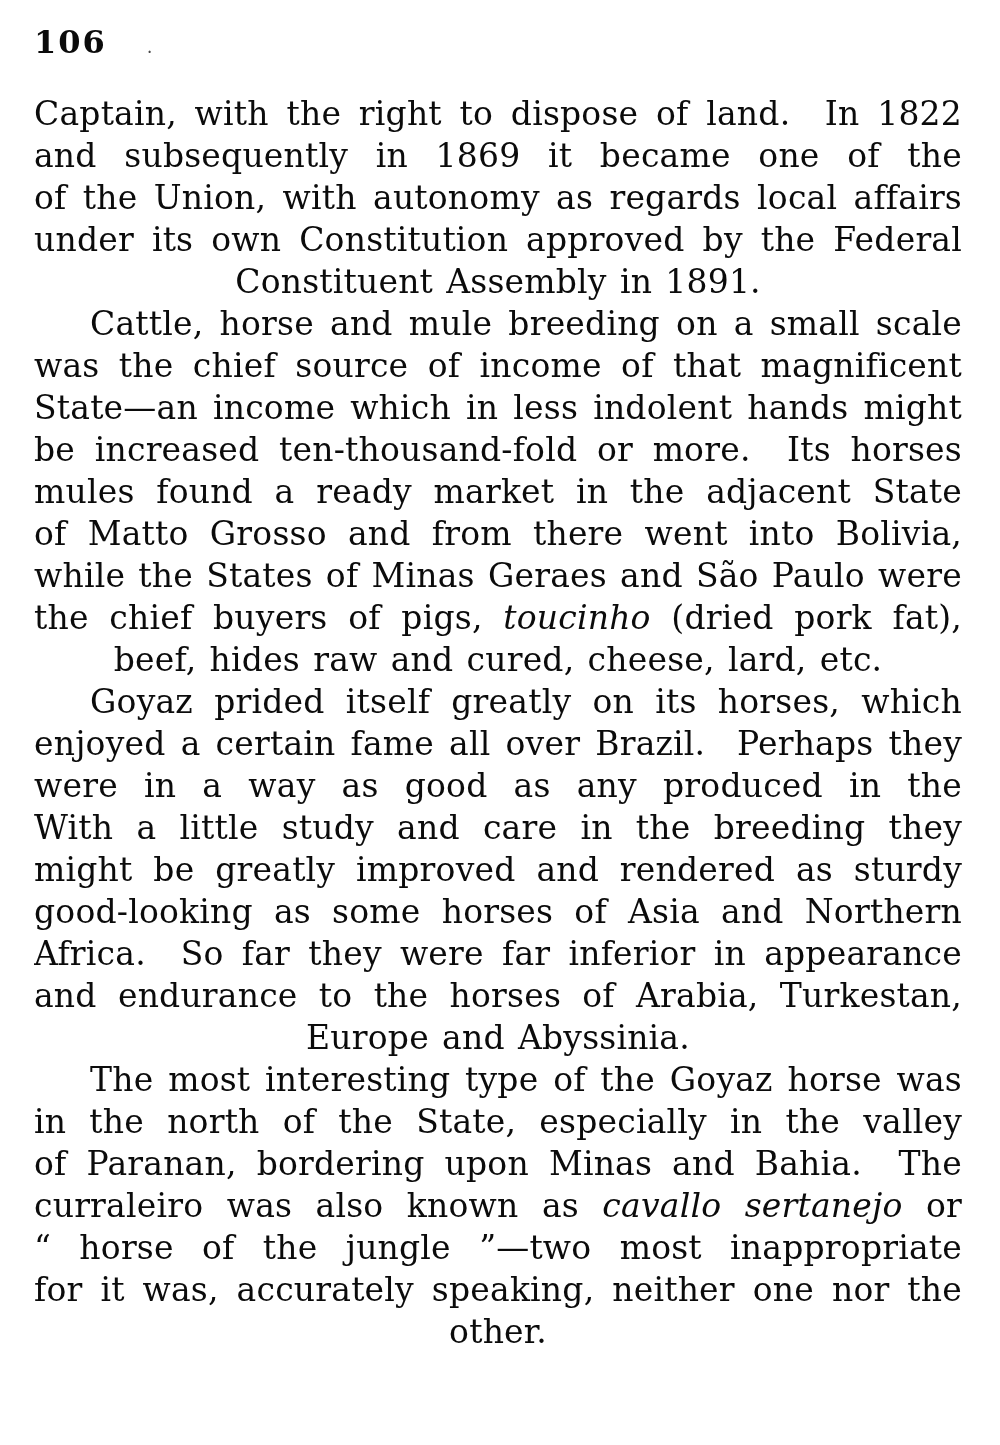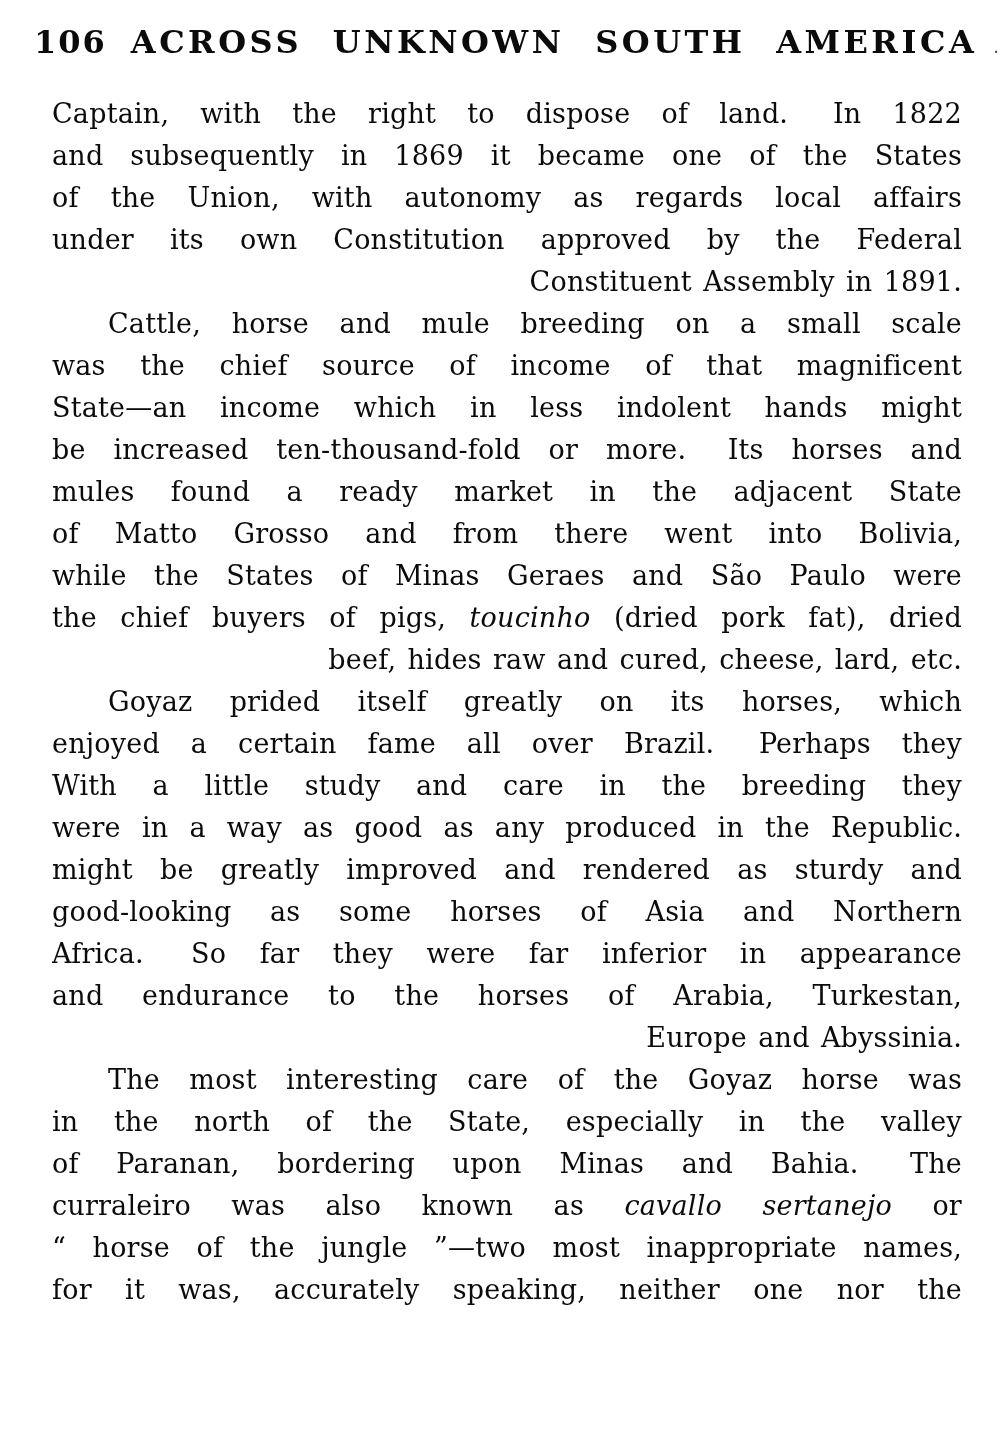--- a/index.html
+++ b/index.html
@@ -37,52 +37,50 @@
     letter-spacing: 3.5px;
     word-spacing: 16px;
   }
   .header-dot {
     margin-left: 16px;
     font-size: 18px;
     opacity: 0.75;
     font-weight: 400;
   }
   .body-text {
-    font-size: 27px;
-    margin-left: 18px;
+    font-size: 33px;
   }
   .paragraph {
     margin: 0;
   }
   .line {
     height: 42px;
     line-height: 42px;
     word-spacing: 2.5px;
     letter-spacing: 0.2px;
     overflow: hidden;
-    text-align: right;
+    text-align: center;
   }
   .line.just {
     text-align: justify;
     text-align-last: justify;
   }
   .line.indent {
     padding-left: 56px;
   }
   .line em {
     font-style: italic;
   }
 </style>
 </head>
 <body>
 
 <div class="page">
   <div class="header">
     <span class="page-number">106</span>
-    <span class="running-title">ACROSS UNKNOWN SOUTH AMERICA</span>
     <span class="header-dot">.</span>
   </div>
   <div class="body-text">
       <div class="paragraph">
         <div class="line just"><span>Captain, with the right to dispose of land.  In 1822</span></div>
         <div class="line just"><span>and subsequently in 1869 it became one of the States</span></div>
         <div class="line just"><span>of the Union, with autonomy as regards local affairs</span></div>
         <div class="line just"><span>under its own Constitution approved by the Federal</span></div>
         <div class="line"><span>Constituent Assembly in 1891.</span></div>
       </div>
@@ -93,30 +91,31 @@
         <div class="line just"><span>be increased ten-thousand-fold or more.  Its horses and</span></div>
         <div class="line just"><span>mules found a ready market in the adjacent State</span></div>
         <div class="line just"><span>of Matto Grosso and from there went into Bolivia,</span></div>
         <div class="line just"><span>while the States of Minas Geraes and São Paulo were</span></div>
         <div class="line just"><span>the chief buyers of pigs, </span><em>toucinho</em><span> (dried pork fat), dried</span></div>
         <div class="line"><span>beef, hides raw and cured, cheese, lard, etc.</span></div>
       </div>
       <div class="paragraph">
         <div class="line just indent"><span>Goyaz prided itself greatly on its horses, which</span></div>
         <div class="line just"><span>enjoyed a certain fame all over Brazil.  Perhaps they</span></div>
+        <div class="line just"><span>were in a way as good as any produced in the Republic.</span></div>
         <div class="line just"><span>With a little study and care in the breeding they</span></div>
-        <div class="line just"><span>were in a way as good as any produced in the Republic.</span></div>
         <div class="line just"><span>might be greatly improved and rendered as sturdy and</span></div>
         <div class="line just"><span>good-looking as some horses of Asia and Northern</span></div>
         <div class="line just"><span>Africa.  So far they were far inferior in appearance</span></div>
         <div class="line just"><span>and endurance to the horses of Arabia, Turkestan,</span></div>
         <div class="line"><span>Europe and Abyssinia.</span></div>
       </div>
       <div class="paragraph">
-        <div class="line just indent"><span>The most interesting care of the Goyaz horse was</span></div>
+        <div class="line just indent"><span>The most interesting type of the Goyaz horse was</span></div>
         <div class="line just"><span>in the north of the State, especially in the valley</span></div>
         <div class="line just"><span>of Paranan, bordering upon Minas and Bahia.  The</span></div>
         <div class="line just"><span>curraleiro was also known as </span><em>cavallo sertanejo</em><span> or</span></div>
         <div class="line just"><span>“ horse of the jungle ”—two most inappropriate names,</span></div>
         <div class="line just"><span>for it was, accurately speaking, neither one nor the</span></div>
+        <div class="line"><span>other.</span></div>
       </div>
     </div>
 </div>
 
 </body></html>

